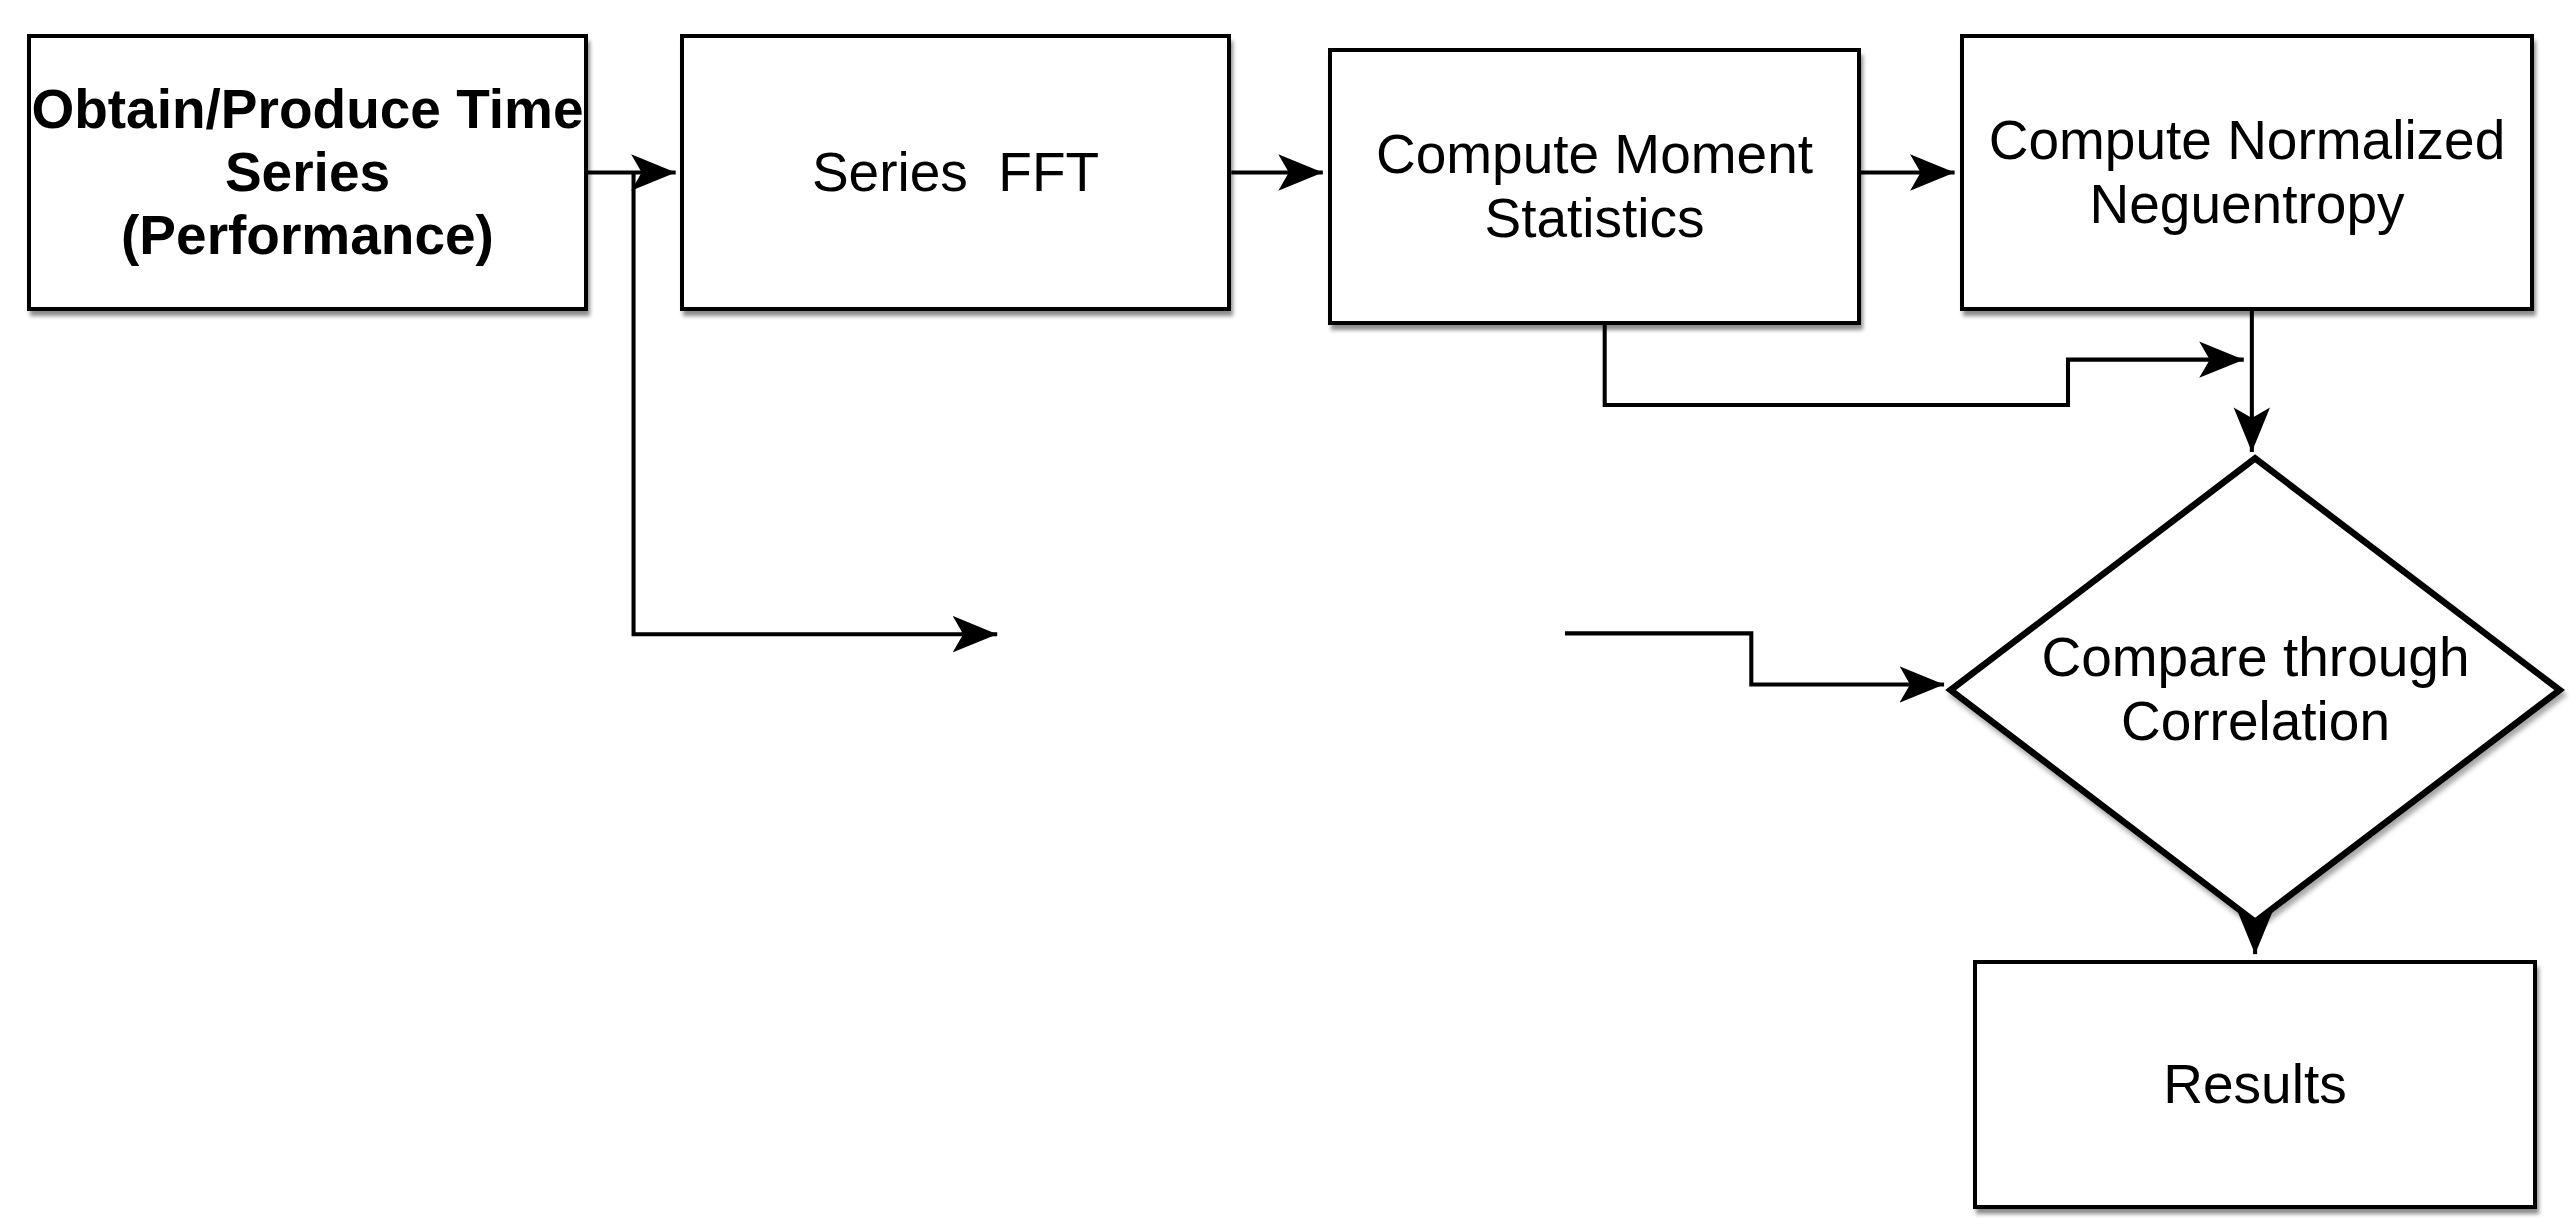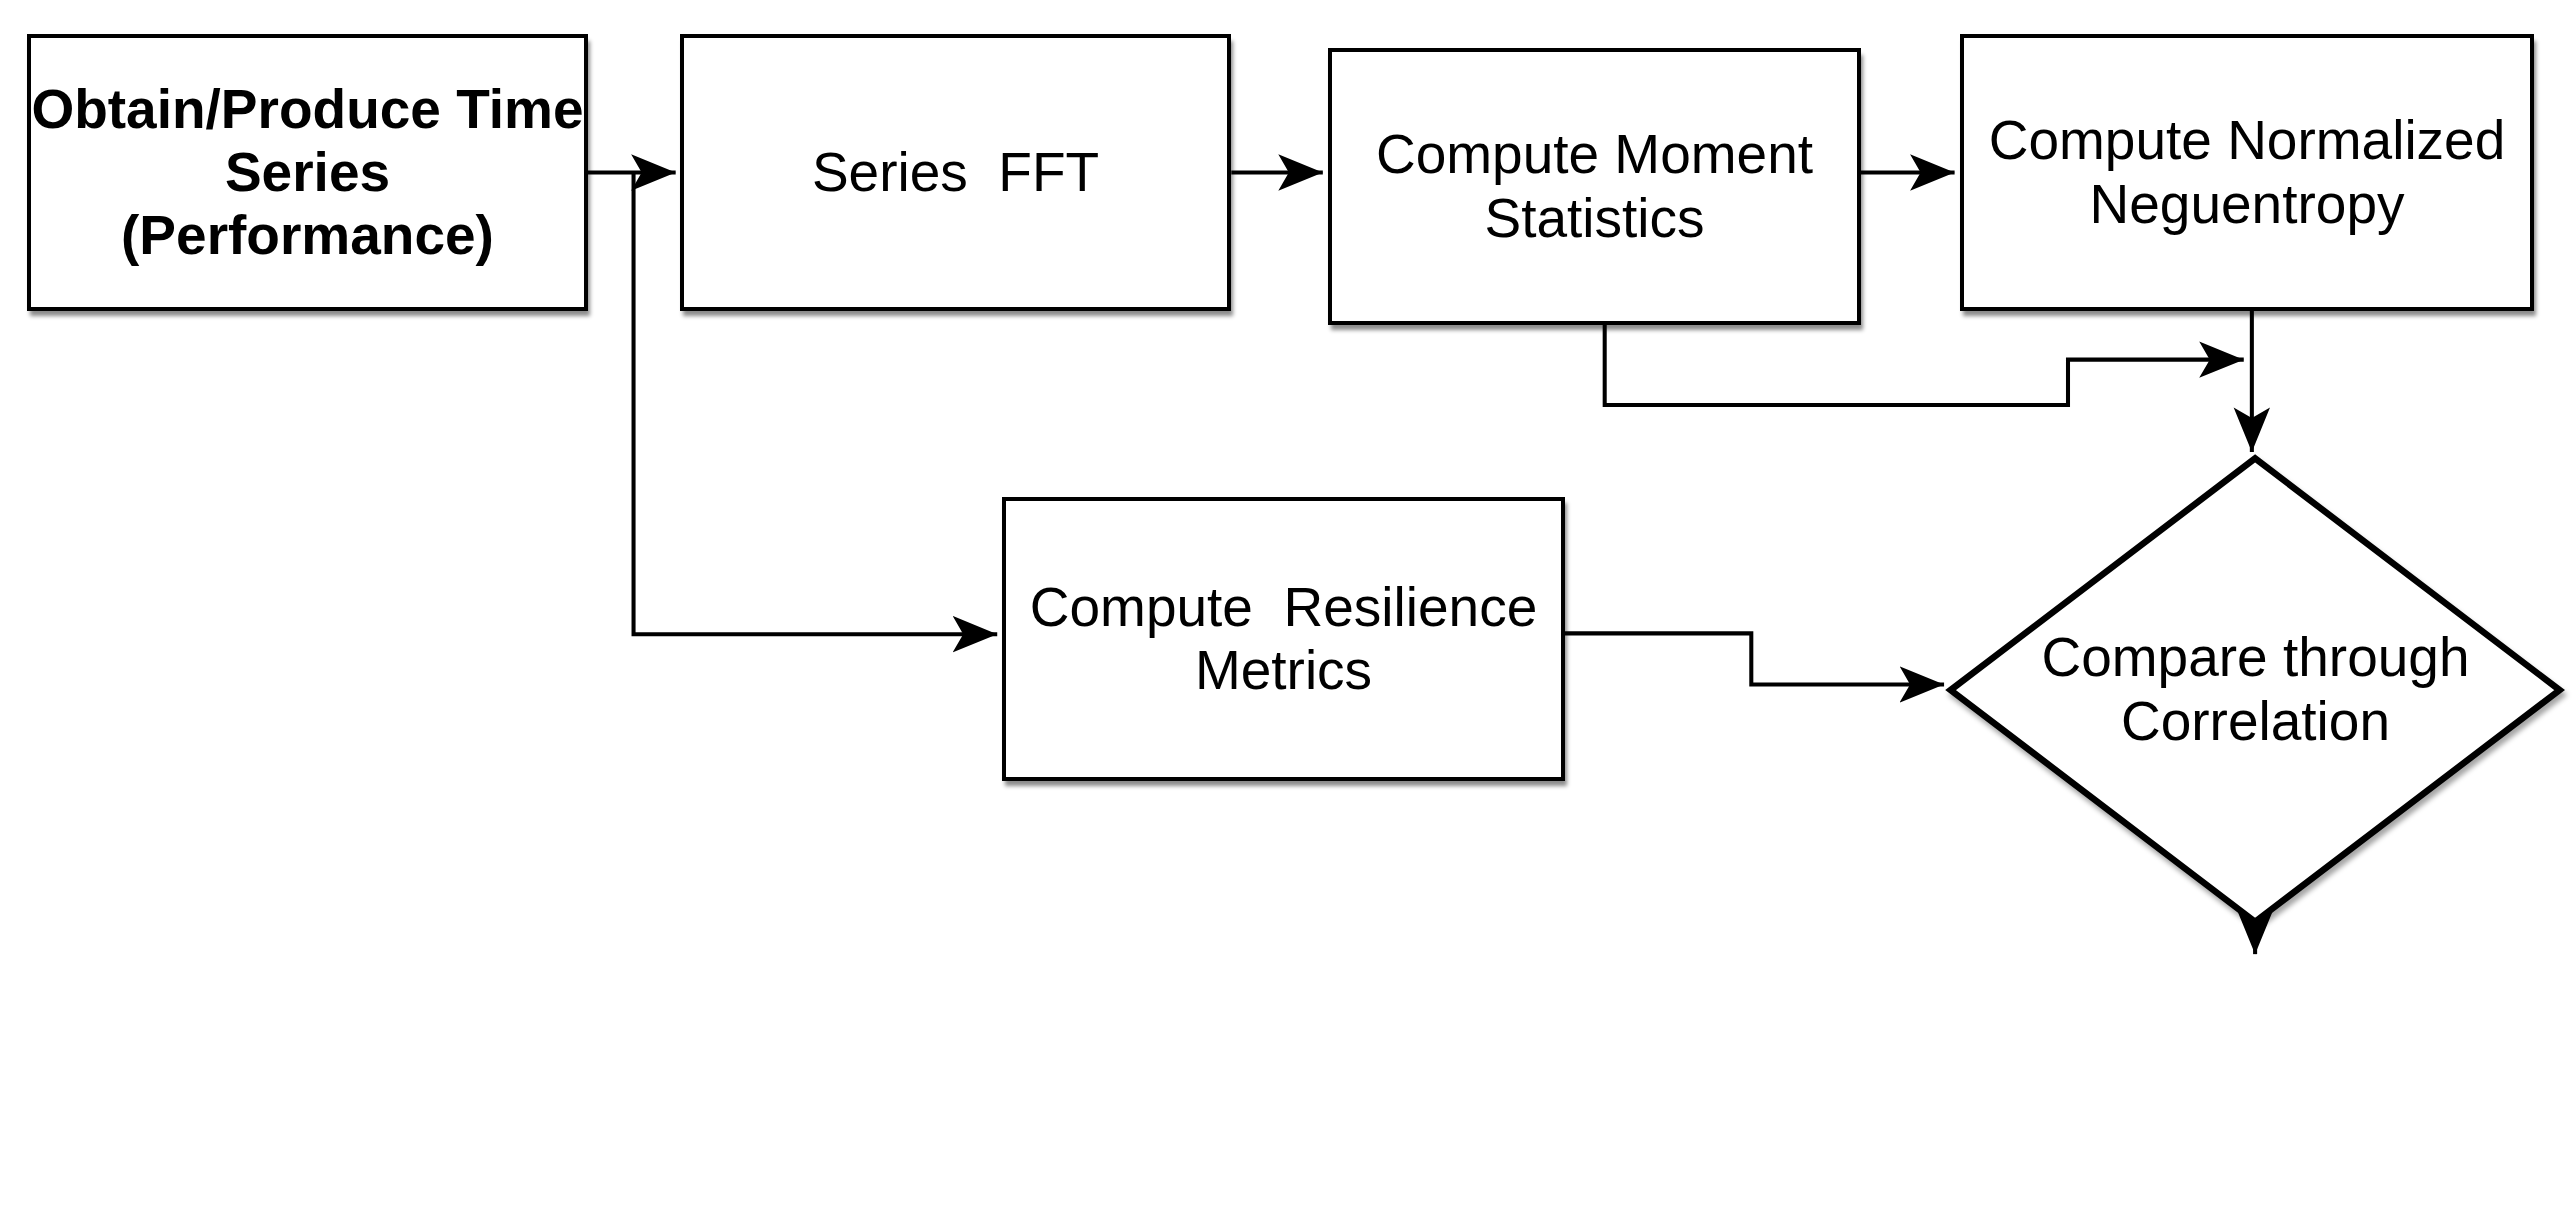--- a/index.html
+++ b/index.html
@@ -95,25 +95,24 @@
   <div class="node" style="left:1328px; top:34px; width:533px; height:277px;margin-top:14px;">
     <div class="node-label">Compute Moment
 Statistics</div>
   </div>
 
   <div class="node" style="left:1960px; top:34px; width:574px; height:277px;">
     <div class="node-label">Compute Normalized
 Neguentropy</div>
   </div>
 
-  <div class="node" style="left:1002px; top:497px; width:563px; height:284px;">
-    <div class="node-label">Compute  Resilience
-Metrics</div>
-  </div>
 
   <div class="diamond-label-wrap" style="left:1951px; top:458px; width:609px; height:463px;">
     <div class="node-label">Compare through
 Correlation</div>
   </div>
 
+  <div class="node" style="left:1973px; top:960px; width:564px; height:249px;">
+    <div class="node-label">Results</div>
+  </div>
 
 </div>
 
 
 </body></html>

